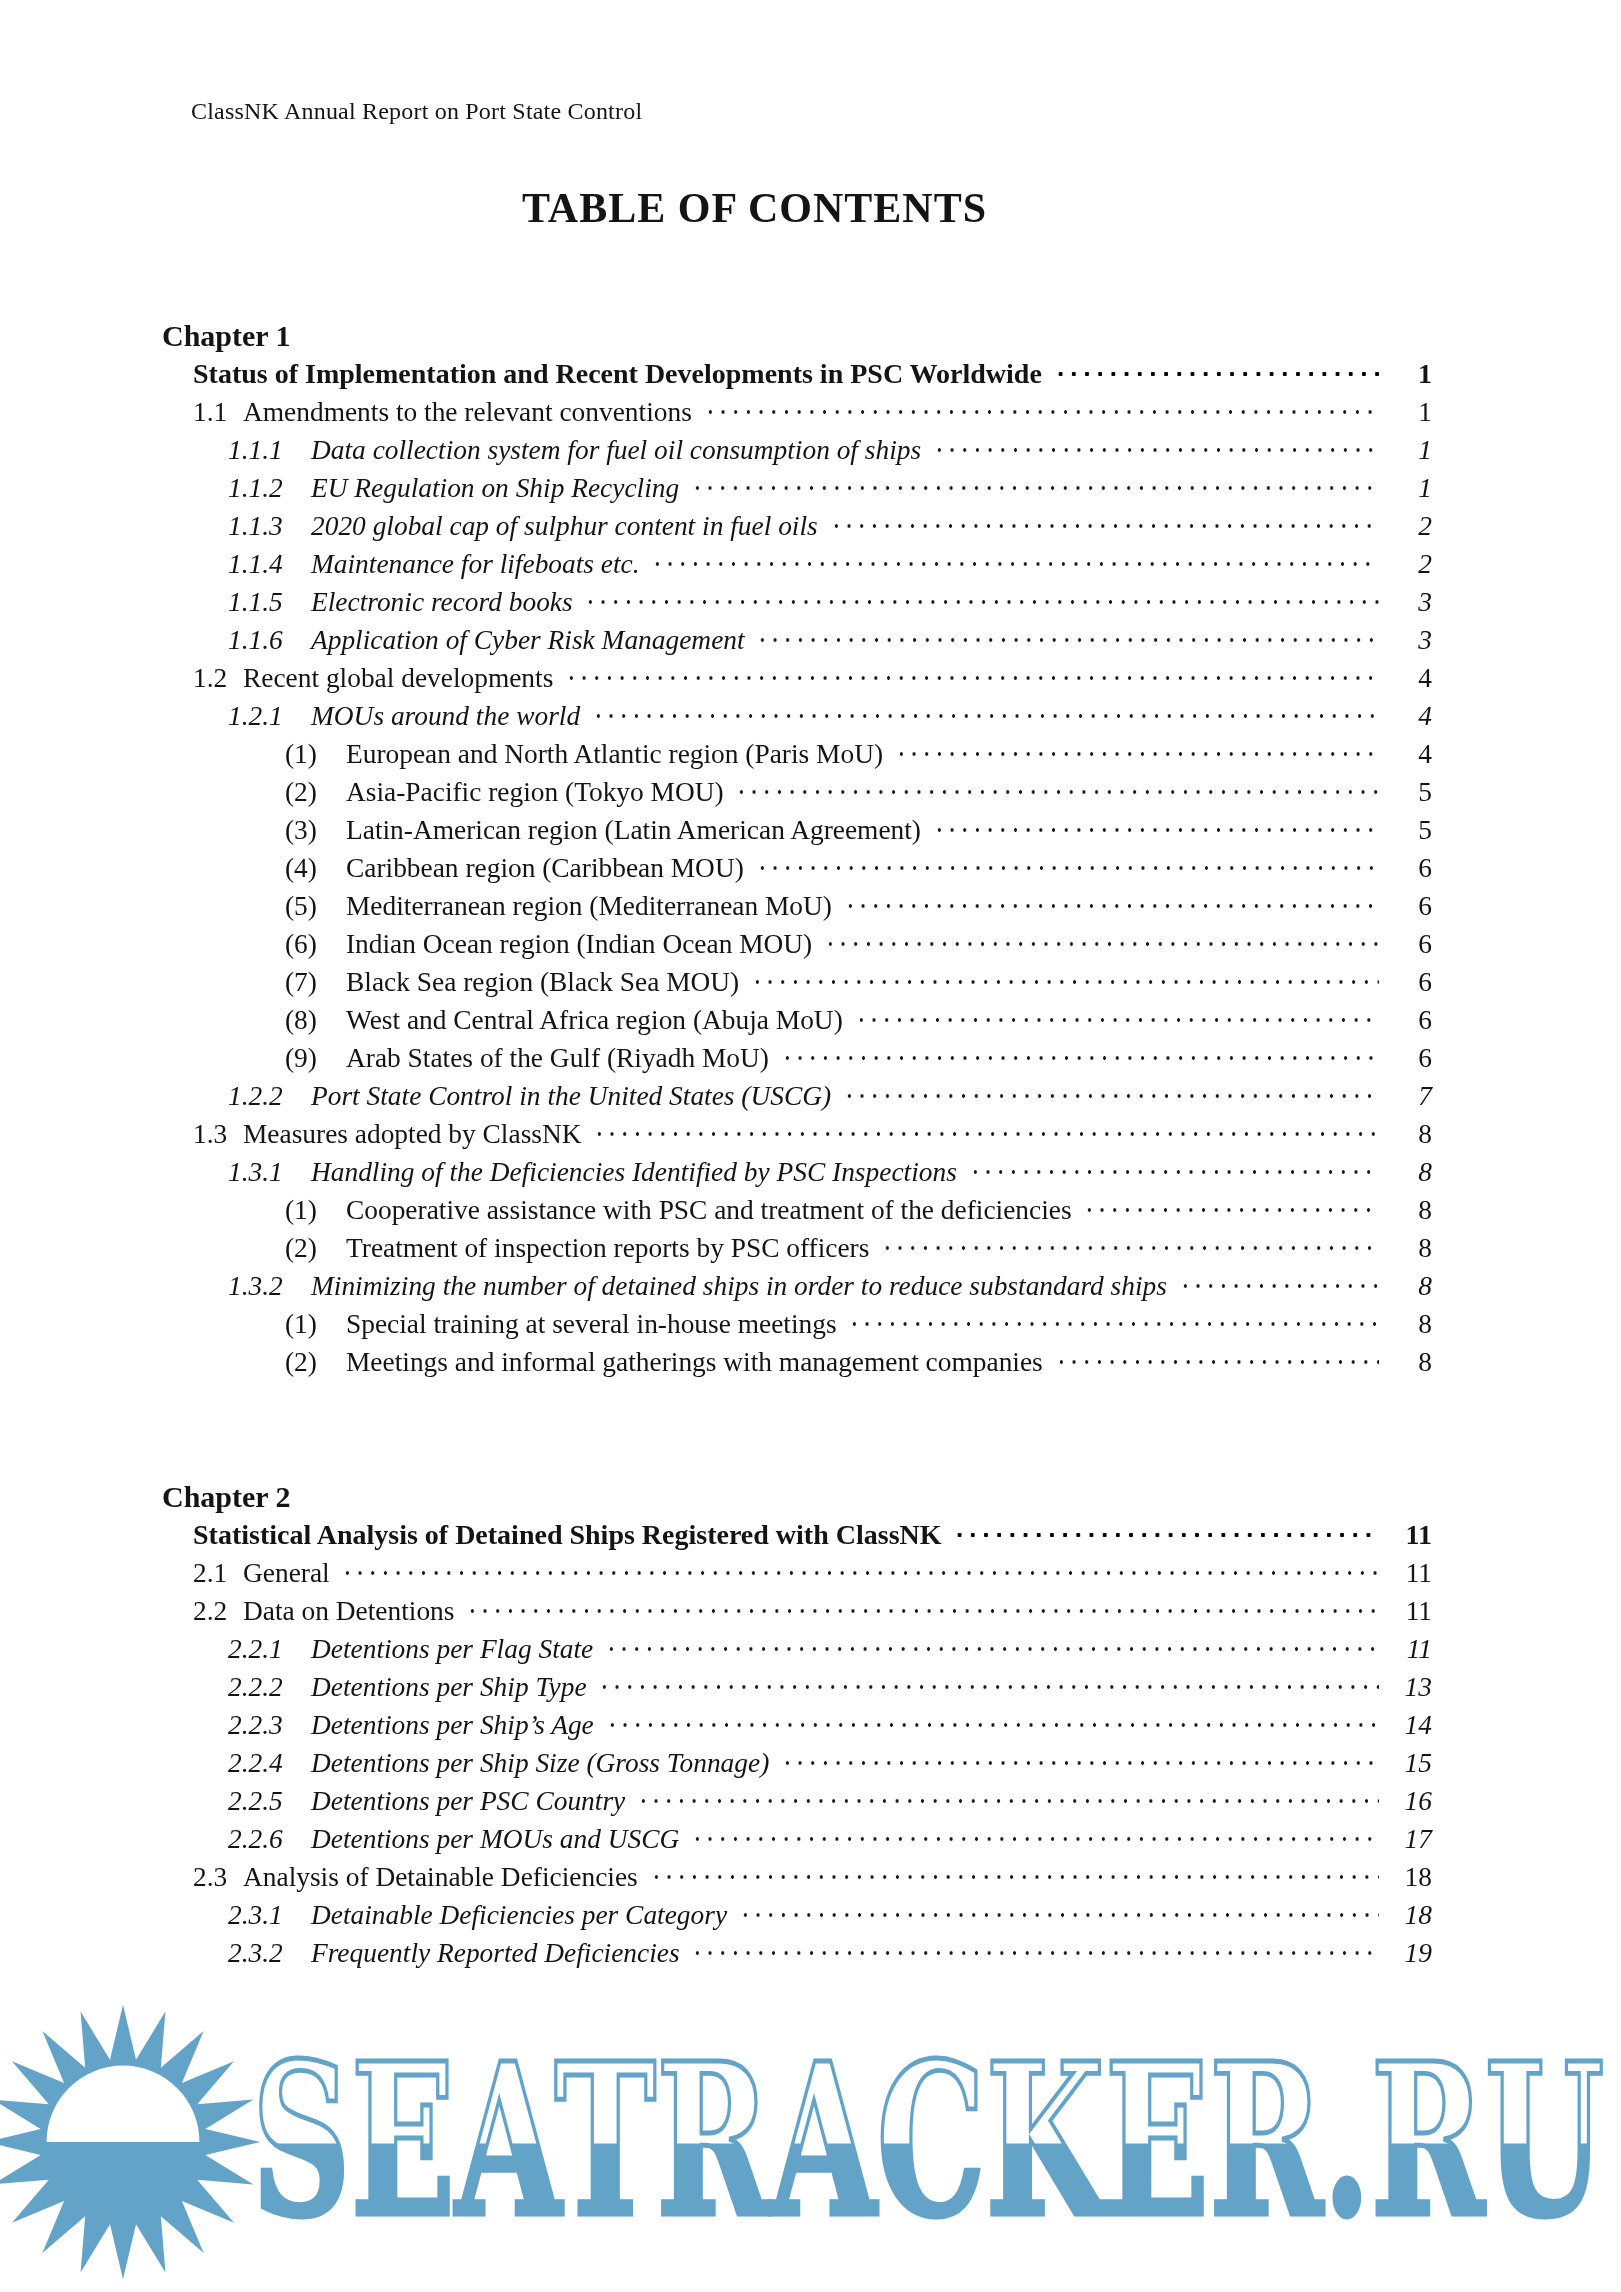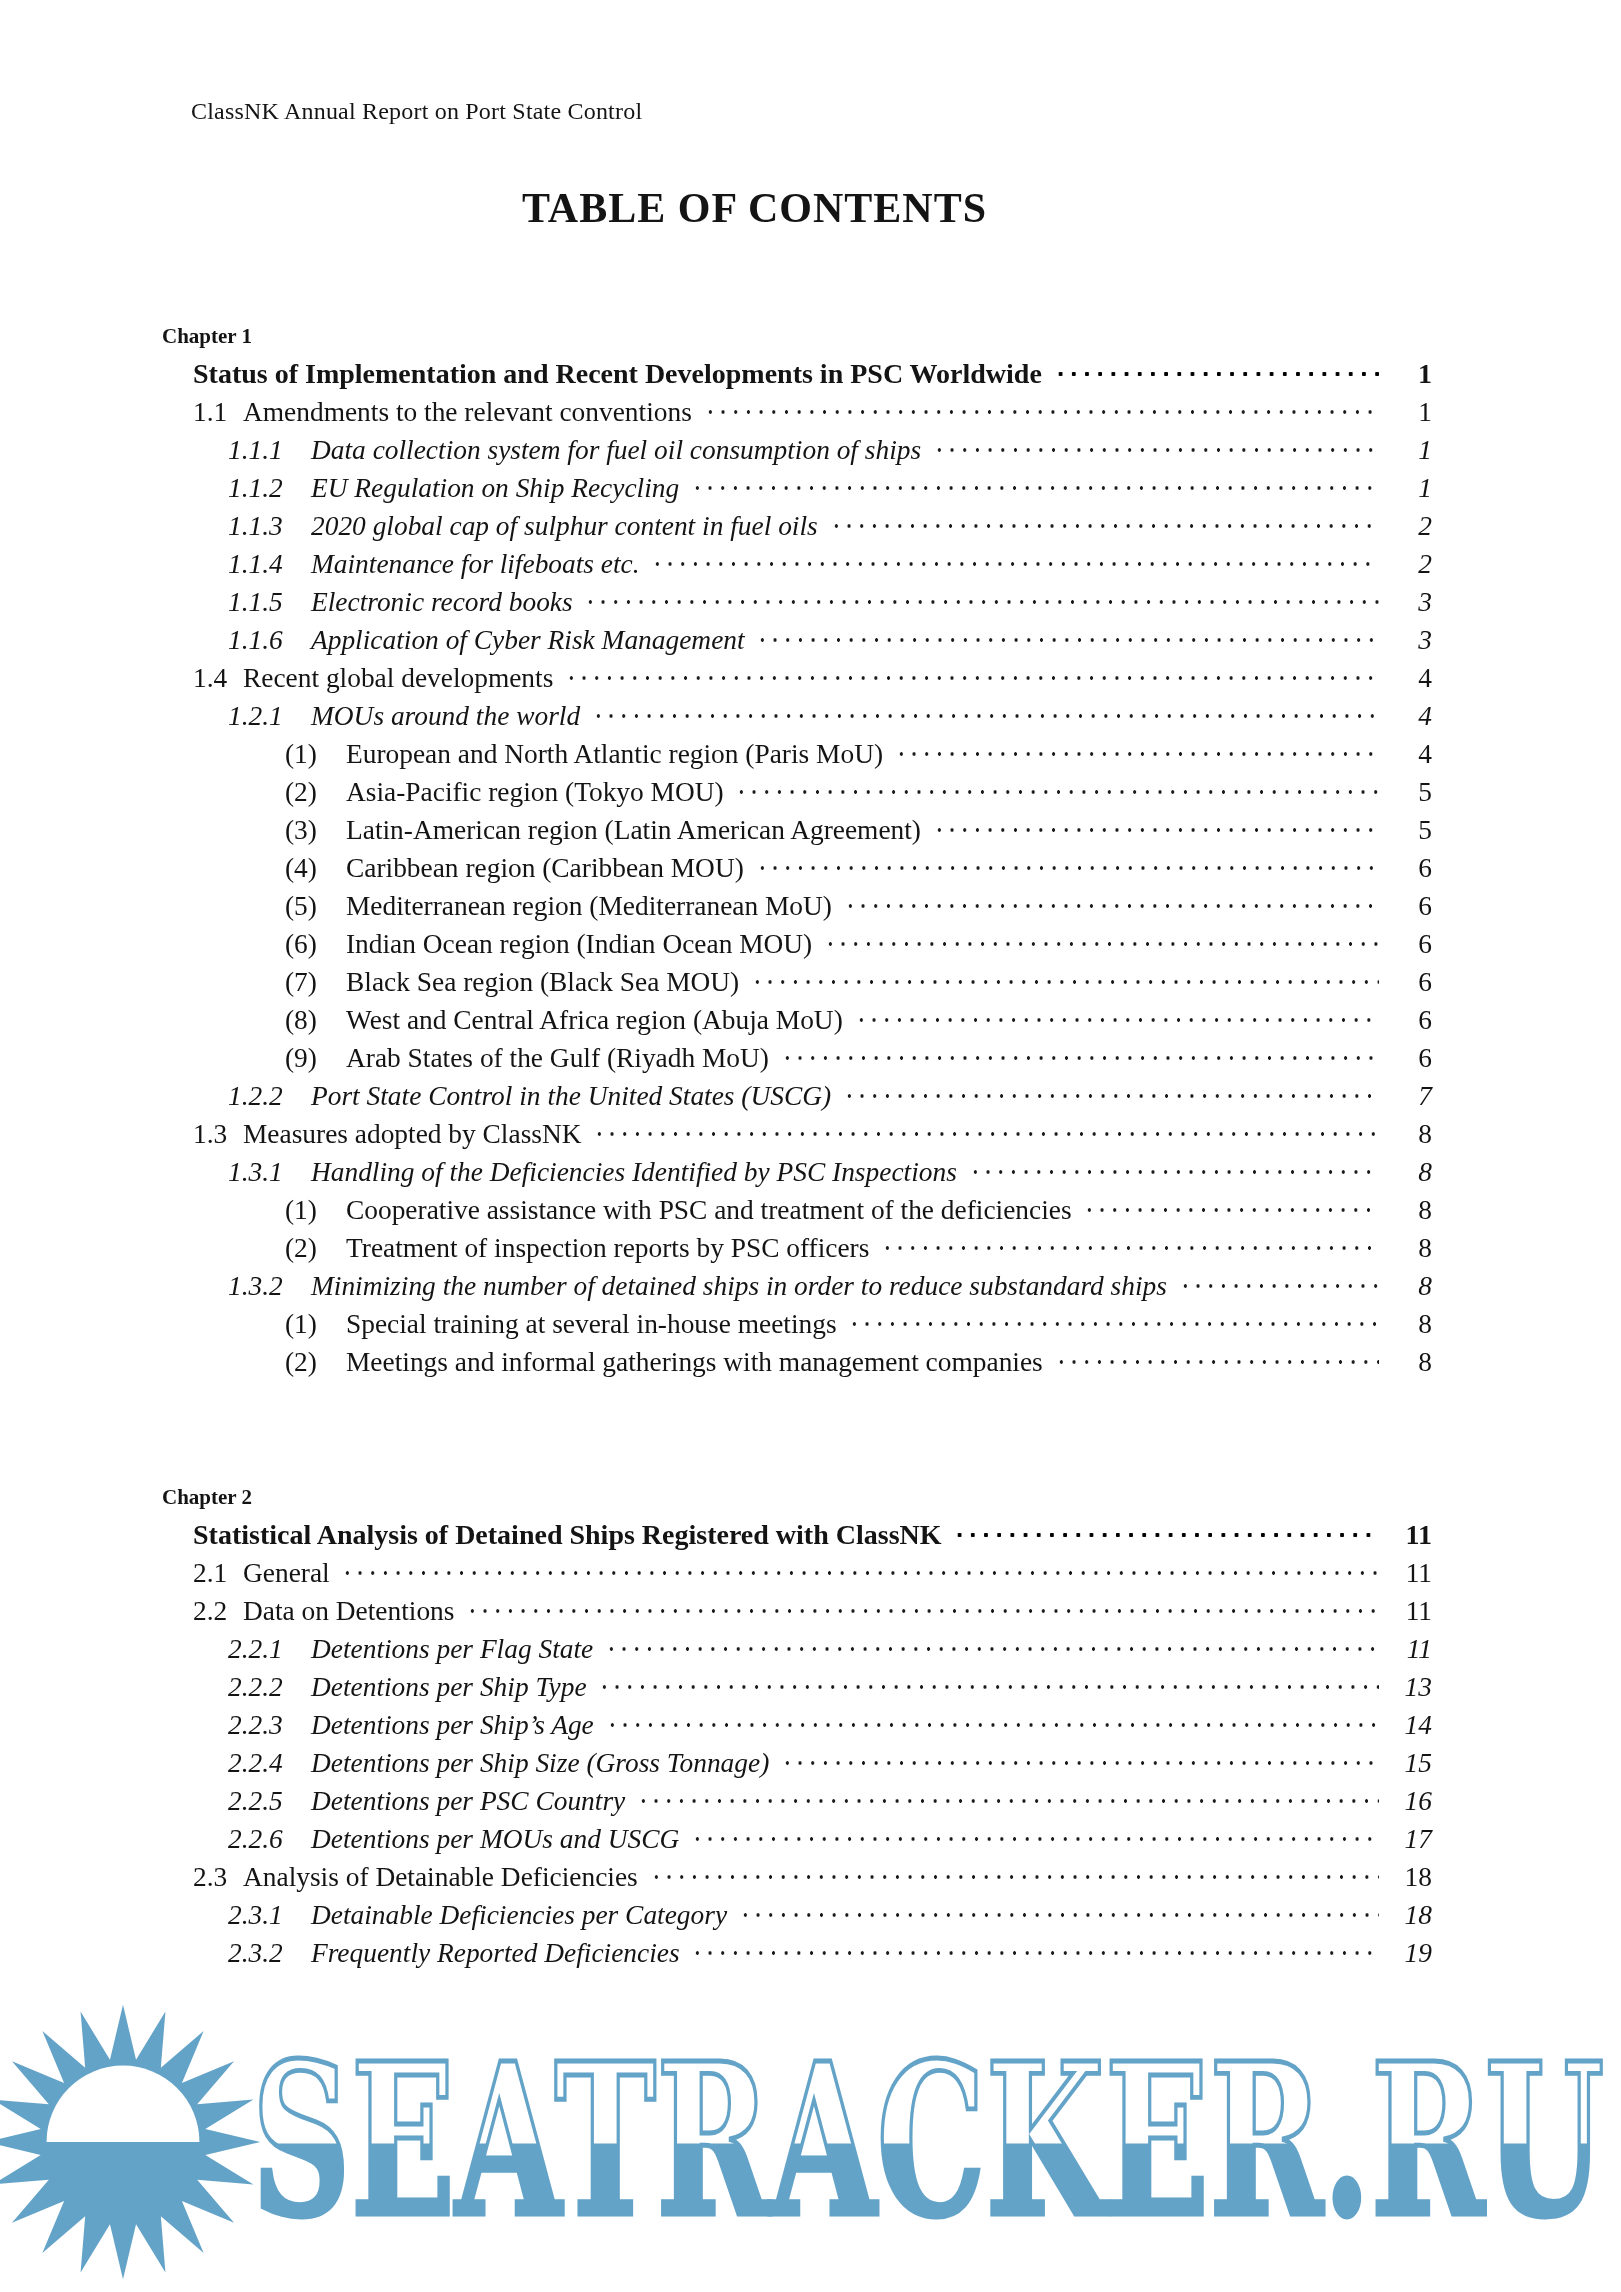--- a/index.html
+++ b/index.html
@@ -22,21 +22,21 @@
   }
   .toc {
     position:absolute; left:162px; top:317px; width:1270px;
   }
   .chapter + .chapter { margin-top:97px; }
   .row {
     display:flex; align-items:baseline;
     font-size:27.4px; line-height:38px; height:38px;
     white-space:nowrap;
   }
-  .chap-label-row { font-size:21px; font-weight:bold;text-align:center; }
+  .chap-label-row { font-size:30px; font-weight:bold;text-align:center; }
   .chap-title-row { font-weight:bold; padding-left:31px; font-size:28px; }
   .lvl1 { padding-left:31px; }
   .lvl2 { padding-left:66px;font-style:italic; }
   .lvl3 { padding-left:123px; }
   .num { flex:0 0 auto; }
   .lvl1 .num { width:50px; }
   .lvl2 .num { width:83px; }
   .lvl3 .num { width:61px; }
   .txt { flex:0 0 auto; padding-right:9.8px; }
   .leader {
@@ -111,21 +111,21 @@
         <span class="leader"></span>
         <span class="pg">3</span>
       </div>
       <div class="row lvl2">
         <span class="num">1.1.6</span>
         <span class="txt">Application of Cyber Risk Management</span>
         <span class="leader"></span>
         <span class="pg">3</span>
       </div>
       <div class="row lvl1">
-        <span class="num">1.4</span>
+        <span class="num">1.2</span>
         <span class="txt">Recent global developments</span>
         <span class="leader"></span>
         <span class="pg">4</span>
       </div>
       <div class="row lvl2">
         <span class="num">1.2.1</span>
         <span class="txt">MOUs around the world</span>
         <span class="leader"></span>
         <span class="pg">4</span>
       </div>

